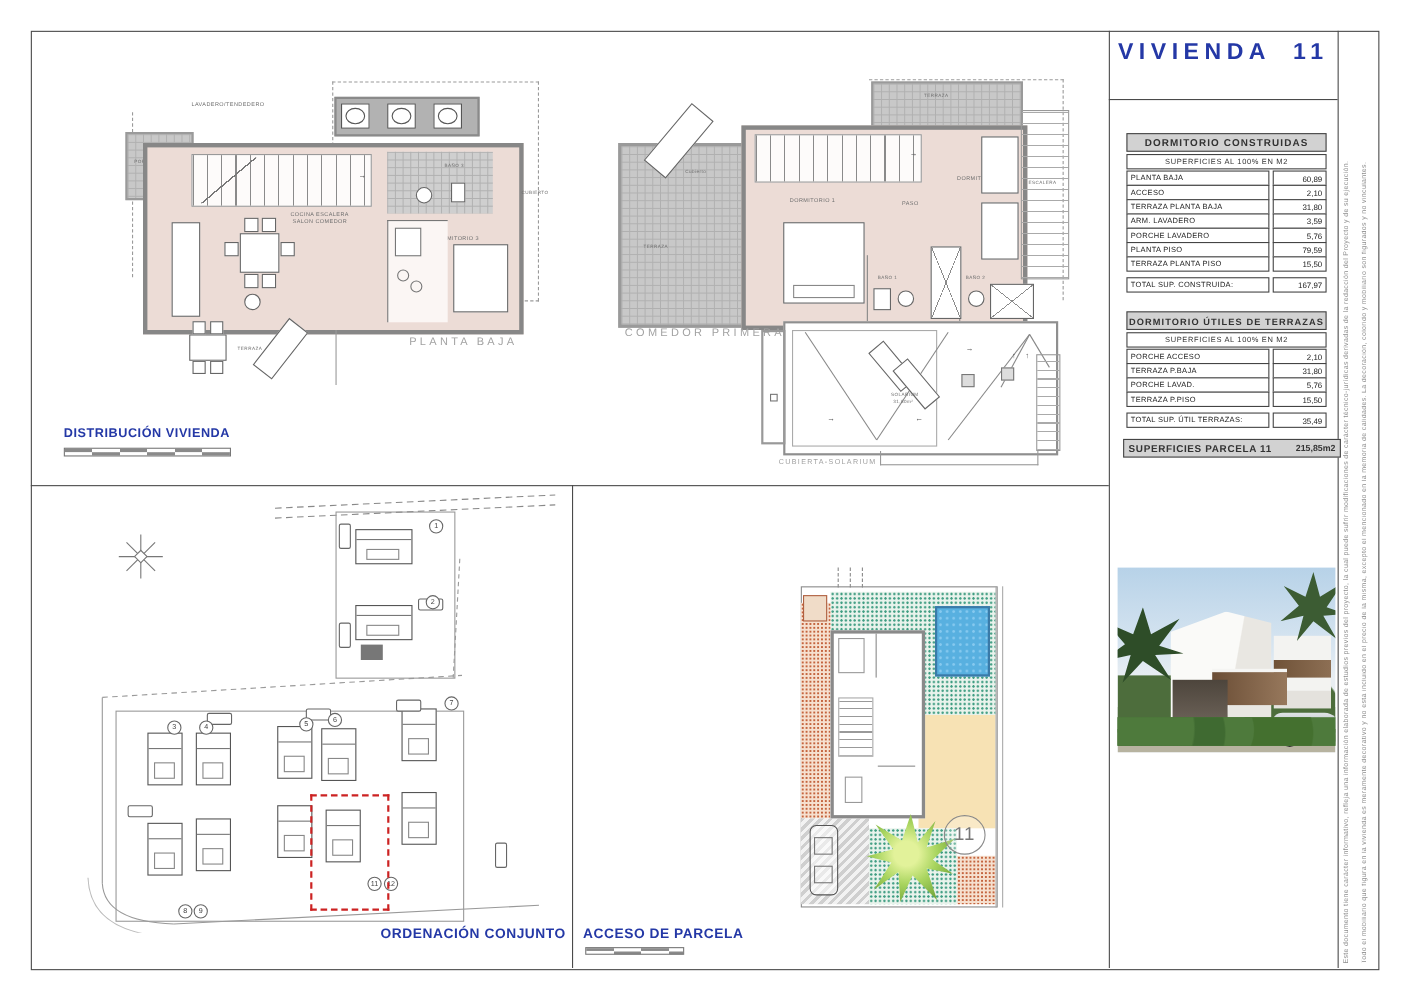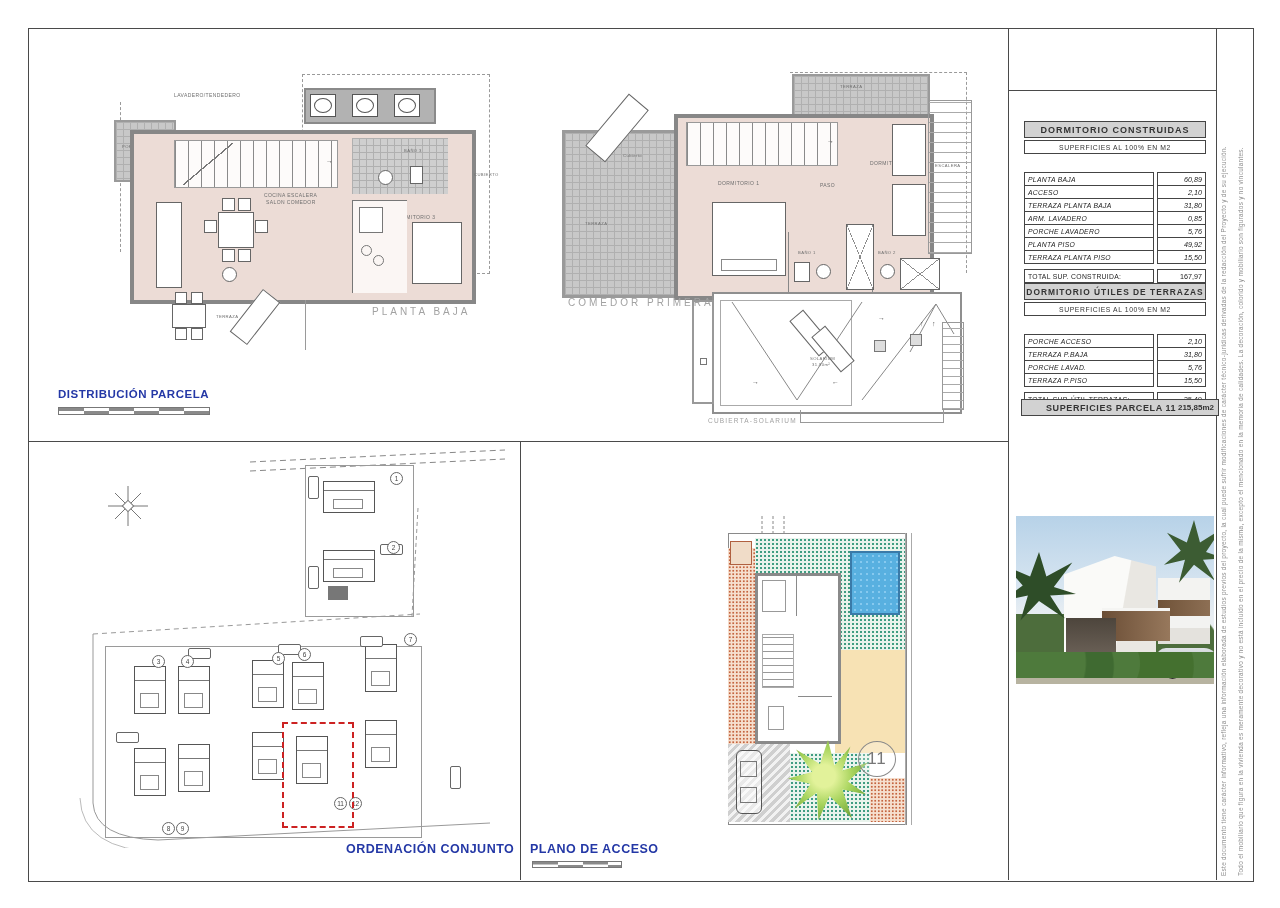--- a/index.html
+++ b/index.html
@@ -26,27 +26,27 @@
   .rl.xxs{font-size:4.2px;}
   .stairs{position:absolute;background-color:#fdfbfa;background-image:repeating-linear-gradient(90deg,#8a8a8a 0 1px,transparent 1px 13px);border:1px solid #999;}
   .dash{position:absolute;border:1px dashed #9a9a9a;}
   .xcross{background-image:linear-gradient(to top right,transparent 49.2%,#8a8a8a 49.2% 50.8%,transparent 50.8%),linear-gradient(to bottom right,transparent 49.2%,#8a8a8a 49.2% 50.8%,transparent 50.8%);}
   
   .tbl{position:absolute;width:182px;}
   .thead{border:1px solid #444;background:#d2d2d2;height:15px;display:flex;align-items:center;justify-content:center;
     font-size:9px;font-weight:bold;color:#333;letter-spacing:1px;white-space:nowrap;}
   .tsub{border:1px solid #444;height:12px;margin-top:2px;display:flex;align-items:center;justify-content:center;
     font-size:6.8px;color:#333;letter-spacing:.6px;}
-  .trows{margin-top:19px;font-style:italic;}
+  .trows{margin-top:2px;}
   .trow{display:flex;gap:3px;margin-top:-1px;}
   .tlabel{flex:1;border:1px solid #444;height:12px;font-size:6.8px;color:#222;display:flex;align-items:center;padding-left:3px;letter-spacing:.3px;background:#fff;}
   .tvalue{width:44px;border:1px solid #444;height:12px;font-size:7.2px;color:#222;display:flex;align-items:center;justify-content:flex-end;padding-right:3px;background:#fff;}
   .ttotal{display:flex;gap:3px;margin-top:5px;}
   .pbar{position:absolute;border:1px solid #444;background:#d2d2d2;height:15px;display:flex;align-items:center;justify-content:space-between;padding:0 4px;}
-  .pbar .l{font-size:9px;font-weight:bold;color:#333;letter-spacing:.6px;margin-left:20px;}
+  .pbar .l{font-size:9px;font-weight:bold;color:#333;letter-spacing:.6px;}
   .pbar .v{font-size:8px;font-weight:bold;color:#333;}
   
   .pnum{position:absolute;width:11px;height:11px;border:1px solid #666;border-radius:50%;font-size:6.5px;color:#444;display:flex;align-items:center;justify-content:center;background:#fff;z-index:3;}
   .house{position:absolute;width:30px;height:46px;border:1.5px solid #555;background:#fff;z-index:2;}
   .house::after{content:'';position:absolute;left:18%;top:56%;width:55%;height:28%;border:1px solid #888;}
   .house::before{content:'';position:absolute;left:0;top:28%;width:100%;height:1px;background:#777;}
   .house.h{width:50px;height:30px;}
   .pcar{position:absolute;width:21px;height:9px;border:1px solid #666;border-radius:2px;background:#fff;z-index:2;}
   .pcar.v{width:9px;height:21px;}
   .clust{position:absolute;border:1px solid #9a9a9a;}
@@ -207,21 +207,21 @@
     <div class="abs" style="left:160px;top:46px;width:10px;height:10px;border:1px solid #777;background:#ddd;font-size:5px;"></div>
     <div class="abs" style="left:196px;top:40px;width:10px;height:10px;border:1px solid #777;background:#ddd;"></div>
     <div class="abs" style="left:-22px;top:6px;width:18px;height:100px;border:2px solid #999;">
       <div class="abs" style="left:6px;top:56px;width:5px;height:5px;border:1px solid #777;"></div>
     </div>
     <div class="abs" style="left:86px;top:116px;width:142px;height:12px;border:1px solid #999;border-top:none;"></div>
     <div class="abs" style="left:228px;top:28px;width:20px;height:86px;border:1px solid #999;background-image:repeating-linear-gradient(0deg,#aaa 0 1px,transparent 1px 8px);"></div>
   </div>
   <span class="cap-gray sm" style="left:708px;top:417px;">CUBIERTA-SOLARIUM</span>
 
-  <span class="cap-blue" style="left:58px;top:388px;font-size:11.5px;">DISTRIBUCIÓN  PARCELA</span>
+  <span class="cap-blue" style="left:58px;top:388px;font-size:11.5px;">DISTRIBUCIÓN  VIVIENDA</span>
   <div class="sbar" style="left:58px;top:407px;width:150px;height:6px;"></div>
 
   <div class="abs" style="left:60px;top:448px;width:445px;height:400px;">
     <svg width="445" height="400" style="position:absolute;left:0;top:0;">
       <line x1="190" y1="14" x2="445" y2="2" stroke="#888" stroke-width="1" stroke-dasharray="6 4"></line>
       <line x1="190" y1="23" x2="445" y2="11" stroke="#888" stroke-width="1" stroke-dasharray="6 4"></line>
       <line x1="33" y1="186" x2="360" y2="166" stroke="#999" stroke-width="1" stroke-dasharray="5 4"></line>
       <line x1="33" y1="186" x2="33" y2="355" stroke="#999" stroke-width="1"></line>
       <line x1="98" y1="392" x2="430" y2="375" stroke="#999" stroke-width="1"></line>
       <path d="M 33 355 Q 35 390 98 392" fill="none" stroke="#999" stroke-width="1"></path>
@@ -301,51 +301,52 @@
     </div>
     <div class="tree" style="left:88px;top:252px;width:80px;height:80px;"></div>
     <div class="circ11" style="left:158px;top:253px;width:36px;height:34px;">11</div>
     <svg width="262" height="60" style="position:absolute;left:0;top:0;">
       <line x1="62" y1="28" x2="62" y2="48" stroke="#888" stroke-width="1" stroke-dasharray="3 2"></line>
       <line x1="73" y1="28" x2="73" y2="48" stroke="#888" stroke-width="1" stroke-dasharray="3 2"></line>
       <line x1="84" y1="28" x2="84" y2="48" stroke="#888" stroke-width="1" stroke-dasharray="3 2"></line>
     </svg>
     <div class="abs" style="left:205px;top:45px;width:5px;height:292px;border-left:1px solid #aaa;border-right:1px solid #aaa;"></div>
   </div>
-  <span class="cap-blue" style="left:530px;top:842px;">PLANO DE ACCESO</span>
+  <span class="cap-blue" style="left:530px;top:842px;">ACCESO DE PARCELA</span>
   <div class="sbar" style="left:532px;top:861px;width:88px;height:5px;"></div>
 
+  <div class="abs" style="left:1008px;top:36px;width:208px;text-align:center;font-size:21px;font-weight:bold;letter-spacing:5px;word-spacing:10px;color:#2438a6;">VIVIENDA  11</div>
 
   <div class="tbl" style="left:1024px;top:121px;">
     <div class="thead">DORMITORIO  CONSTRUIDAS</div>
     <div class="tsub">SUPERFICIES  AL  100%  EN  M2</div>
     <div class="trows">
         <div class="trow">
           <div class="tlabel">PLANTA  BAJA</div>
           <div class="tvalue">60,89</div>
         </div>
         <div class="trow">
           <div class="tlabel">ACCESO</div>
           <div class="tvalue">2,10</div>
         </div>
         <div class="trow">
           <div class="tlabel">TERRAZA  PLANTA  BAJA</div>
           <div class="tvalue">31,80</div>
         </div>
         <div class="trow">
           <div class="tlabel">ARM.  LAVADERO</div>
-          <div class="tvalue">0,85</div>
+          <div class="tvalue">3,59</div>
         </div>
         <div class="trow">
           <div class="tlabel">PORCHE  LAVADERO</div>
           <div class="tvalue">5,76</div>
         </div>
         <div class="trow">
           <div class="tlabel">PLANTA  PISO</div>
-          <div class="tvalue">49,92</div>
+          <div class="tvalue">79,59</div>
         </div>
         <div class="trow">
           <div class="tlabel">TERRAZA  PLANTA  PISO</div>
           <div class="tvalue">15,50</div>
         </div>
       </div>
     <div class="ttotal">
       <div class="tlabel">TOTAL  SUP.  CONSTRUIDA:</div>
       <div class="tvalue">167,97</div>
     </div>

